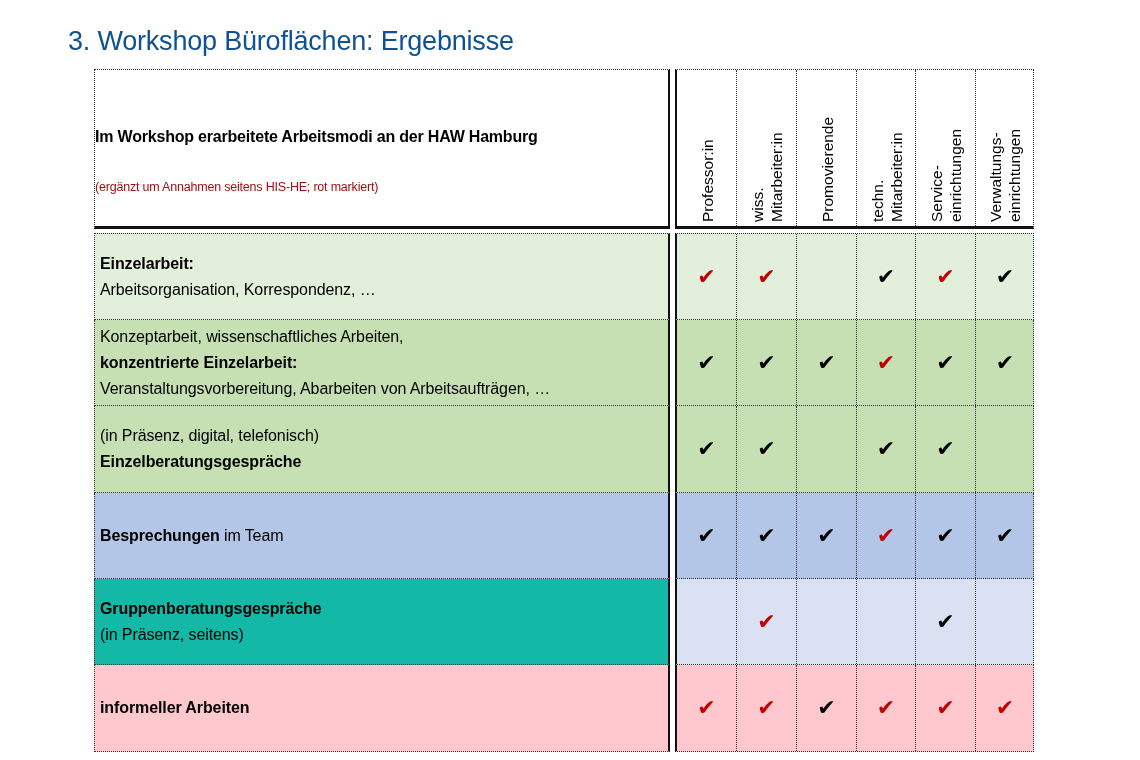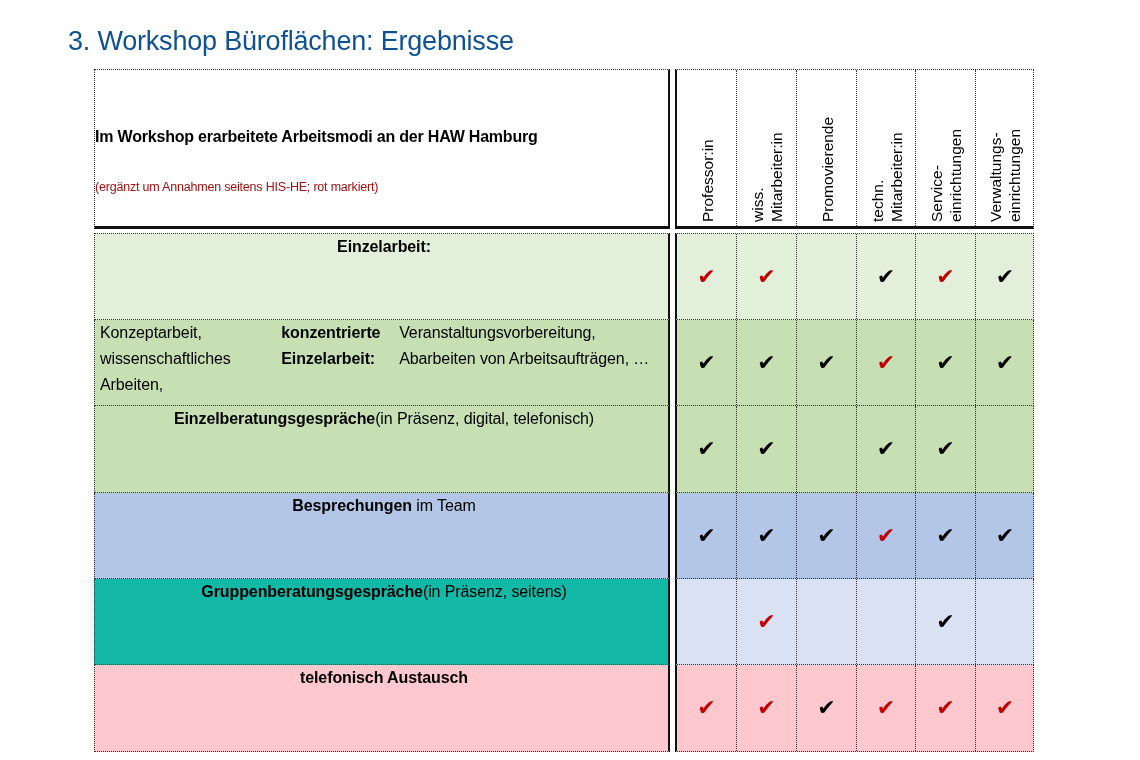--- a/index.html
+++ b/index.html
@@ -39,21 +39,21 @@
   .hcell .rot {
     position: absolute; left: 50%; bottom: 6px; transform-origin: 0 0;
     transform: rotate(-90deg); white-space: nowrap; font-size: 15.5px; line-height: 19px;
   }
   .hcell .rot span { display: block; }
 
   
   .row-left {
     position: absolute; left: 94px; width: 576px; box-sizing: border-box;
     border-left: 1px dotted #333; border-right: 2px solid #111; border-bottom: 1px dotted #333;
-    padding-left: 5px; display: flex; flex-direction: row; justify-content: center;
+    padding-left: 5px; display: flex; flex-direction: column; justify-content: center;
     font-size: 16px; line-height: 26px; letter-spacing: -0.1px;
   }
   .row-left .bold { font-weight: bold; }
   .row-right {
     position: absolute; left: 675px; width: 359px; box-sizing: border-box; display: flex;
     border-left: 2px solid #111; border-right: 1px dotted #333; border-bottom: 1px dotted #333;
   }
   .ccell {
     flex: 0 0 auto; height: 100%; border-right: 1px dotted #333; box-sizing: border-box;
     display: flex; align-items: center; justify-content: center; font-size: 22px; line-height: 1;
@@ -106,20 +106,21 @@
       <div class="rot" style="left: 10px; bottom: auto; top: 152px;">
         <span>Verwaltungs-</span>
         <span>einrichtungen</span>
       </div>
     </div>
   </div>
 
 <div id="rows">
     <div class="row-left top-border" style="top: 233px; height: 87px; background: rgb(226, 239, 218);">
       <div><span class="bold">Einzelarbeit:</span></div>
+      <div>Arbeitsorganisation, Korrespondenz, …</div>
     </div>
     <div class="row-right top-border" style="top: 233px; height: 87px; background: rgb(226, 239, 218);">
       <div class="ccell" style="width: 60px;">
         <span class="check-red" style="color: rgb(192, 0, 0);">✔</span>
       </div>
       <div class="ccell" style="width: 60px;">
         <span class="check-red" style="color: rgb(192, 0, 0);">✔</span>
       </div>
       <div class="ccell" style="width: 60px;"></div>
       <div class="ccell" style="width: 59px;">
@@ -151,22 +152,22 @@
         <span class="check-red" style="color: rgb(192, 0, 0);">✔</span>
       </div>
       <div class="ccell" style="width: 60px;">
         <span class="check-black" style="color: rgb(0, 0, 0);">✔</span>
       </div>
       <div class="ccell" style="width: 58px;">
         <span class="check-black" style="color: rgb(0, 0, 0);">✔</span>
       </div>
     </div>
     <div class="row-left" style="top: 406px; height: 87px; background: rgb(198, 224, 180);">
+      <div>(in Präsenz, digital, telefonisch)</div>
       <div><span class="bold">Einzelberatungsgespräche</span></div>
-      <div>(in Präsenz, digital, telefonisch)</div>
     </div>
     <div class="row-right" style="top: 406px; height: 87px; background: rgb(198, 224, 180);">
       <div class="ccell" style="width: 60px;">
         <span class="check-black" style="color: rgb(0, 0, 0);">✔</span>
       </div>
       <div class="ccell" style="width: 60px;">
         <span class="check-black" style="color: rgb(0, 0, 0);">✔</span>
       </div>
       <div class="ccell" style="width: 60px;"></div>
       <div class="ccell" style="width: 59px;">
@@ -210,21 +211,21 @@
         <span class="check-red" style="color: rgb(192, 0, 0);">✔</span>
       </div>
       <div class="ccell" style="width: 60px;"></div>
       <div class="ccell" style="width: 59px;"></div>
       <div class="ccell" style="width: 60px;">
         <span class="check-black" style="color: rgb(0, 0, 0);">✔</span>
       </div>
       <div class="ccell" style="width: 58px;"></div>
     </div>
     <div class="row-left" style="top: 665px; height: 87px; background: rgb(255, 199, 206);">
-      <div><span class="bold">telefonisch Austausch</span></div>
+      <div><span class="bold">informeller Arbeiten</span></div>
     </div>
     <div class="row-right" style="top: 665px; height: 87px; background: rgb(255, 199, 206);">
       <div class="ccell" style="width: 60px;">
         <span class="check-red" style="color: rgb(192, 0, 0);">✔</span>
       </div>
       <div class="ccell" style="width: 60px;">
         <span class="check-red" style="color: rgb(192, 0, 0);">✔</span>
       </div>
       <div class="ccell" style="width: 60px;">
         <span class="check-black" style="color: rgb(0, 0, 0);">✔</span>

